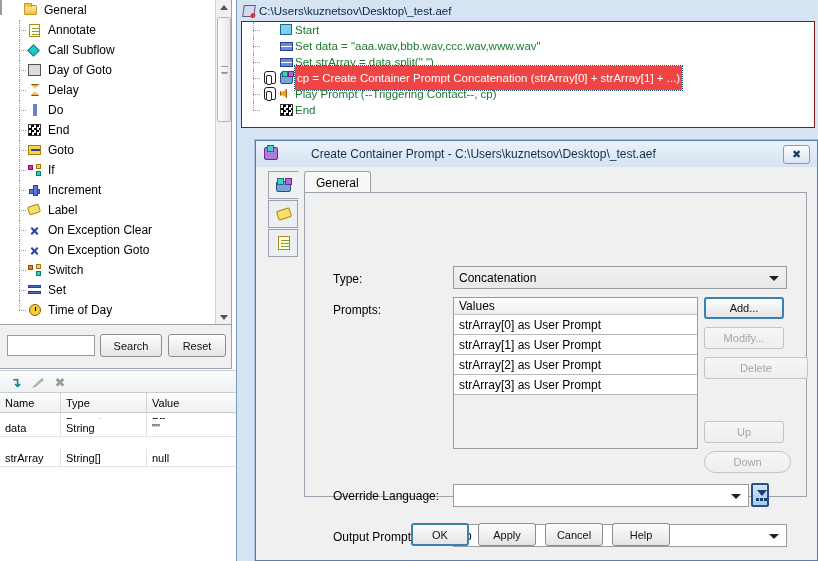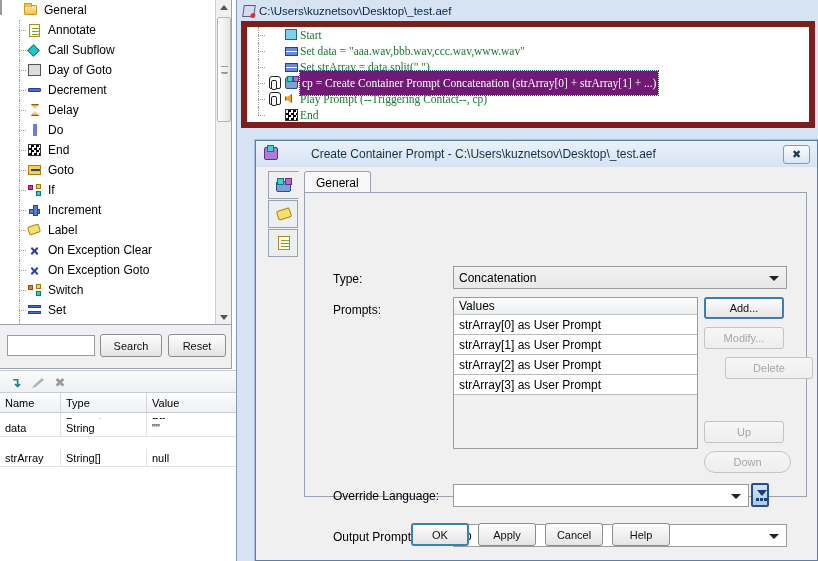--- a/index.html
+++ b/index.html
@@ -188,23 +188,22 @@
     position:absolute; left:2px; top:2px; right:2px; height:18px;
     display:flex; align-items:center; font-size:11.5px; color:#0b2447;
   }
   #editor-title .ttl-ico { width:18px; height:16px; position:relative; margin-left:2px; }
   .ic-script { position:absolute; left:2px; top:2px; width:12px; height:12px;
                background:#d8d8ee; border:1px solid #5b5b8a; transform:skewX(-8deg); }
   .ic-script::after{ content:""; position:absolute; left:7px; top:7px; width:5px; height:5px;
                background:#e03030; border-radius:50%; }
   #editor-body {
     position:absolute; left:4px; top:21px; width:574px; height:107px;
-    background:#ffffff; border:6px solid #7f1d1d;
+    background:#ffffff; border:1px solid #7f1d1d;
     overflow:hidden;
-    font-family:Liberation Serif, serif;
   }
   .snode {
     height:16px; display:flex; align-items:center; white-space:nowrap;
     font-size:11.5px; color:#1a7a2e; padding-left:4px;
   }
   .snode .sguide { width:16px; height:16px; position:relative; flex:0 0 16px; }
   .snode .sguide::before { content:""; position:absolute; left:7px; top:0; bottom:0; border-left:1px dotted #9b9b9b; }
   .snode .sguide.last::before { bottom:8px; }
   .snode .sguide::after { content:""; position:absolute; left:7px; top:8px; width:7px; border-top:1px dotted #9b9b9b; }
   .snode .hand { width:16px; height:16px; position:relative; flex:0 0 16px; }
@@ -220,21 +219,21 @@
   .ic-cpack { position:absolute; left:2px; top:2px; width:13px; height:12px;
               background:#7aa3d8; border:1px solid #2b4e8a; border-radius:2px; }
   .ic-cpack::before{ content:""; position:absolute; left:1px; top:-2px; width:4px; height:4px; background:#3fd0c8; border:1px solid #0d7a75; }
   .ic-cpack::after{ content:""; position:absolute; left:7px; top:-2px; width:4px; height:4px; background:#b06ad8; border:1px solid #6a2b8a; }
   .ic-spk { position:absolute; left:2px; top:3px; width:7px; height:9px; background:#f0a030; border:1px solid #9a5a05;
             clip-path: polygon(0 28%, 40% 28%, 100% 0, 100% 100%, 40% 72%, 0 72%); }
   .ic-spk::after{ content:""; position:absolute; left:7px; top:1px; width:5px; height:7px;
                   border-right:2px solid #2b6ad8; border-radius:0 50% 50% 0; }
   .ic-endflag { position:absolute; left:2px; top:2px; width:13px; height:12px;
                 background: repeating-conic-gradient(#000 0 25%, #fff 0 50%) 0 0/5px 5px; border:1px solid #333; }
-  .snode.sel .stext { background:#701a75; color:#ffffff; padding:6px 2px; outline:1px dotted #1a4a70; }
+  .snode.sel .stext { background:#ef4444; color:#ffffff; padding:6px 2px; outline:1px dotted #1a4a70; }
 
   
   #dialog {
     position:absolute; left:255px; top:140px; width:563px; height:421px;
     background:#f0f0f0;
     border:1px solid #5a7ea8;
     box-shadow: 0 0 0 1px #a8c0dc;
   }
   #dlg-title {
     position:absolute; left:0; top:0; width:100%; height:26px;
@@ -309,21 +308,21 @@
     display:flex; align-items:center; padding-left:5px; font-size:12px;
   }
   .lrow {
     position:absolute; left:0; width:243px; height:20px;
     background:#ffffff; border-bottom:1px solid #b9b9b9;
     display:flex; align-items:center; padding-left:5px; font-size:12px; color:#000;
   }
 
   #btn-add    { position:absolute; left:399px; top:104px; width:80px; height:22px; }
   #btn-modify { position:absolute; left:399px; top:134px; width:80px; height:22px; }
-  #btn-delete { position:absolute; left:420px; top:164px; width:88px; height:22px; }
+  #btn-delete { position:absolute; left:399px; top:164px; width:104px; height:22px; }
   #btn-up     { position:absolute; left:399px; top:228px; width:80px; height:22px; }
   #btn-down   { position:absolute; left:399px; top:258px; width:87px; height:22px;border-radius:11px; }
 
   #lang-label  { left:28px; top:296px; }
   #lang-combo  { left:148px; top:291px; width:296px; height:23px; background:#fff; }
   #lang-browse {
     position:absolute; left:446px; top:290px; width:18px; height:24px;
     background: linear-gradient(#cfe4f5,#a8cbe8); border:2px solid #2b4e8a; border-radius:2px;
   }
   #lang-browse .bcaret {
@@ -379,28 +378,20 @@
           </span>
           <span class="tlabel">Call Subflow</span>
         </div>
         <div class="tnode">
           <span style="width: 14px; flex: 0 0 14px;"></span>
           <span class="guide dotted"></span>
           <span class="ico">
             <i class="ic-grid"></i>
           </span>
           <span class="tlabel">Day of Goto</span>
-        </div>
-        <div class="tnode">
-          <span style="width: 14px; flex: 0 0 14px;"></span>
-          <span class="guide dotted"></span>
-          <span class="ico">
-            <i class="ic-bar"></i>
-          </span>
-          <span class="tlabel">Decrement</span>
         </div>
         <div class="tnode">
           <span style="width: 14px; flex: 0 0 14px;"></span>
           <span class="guide dotted"></span>
           <span class="ico">
             <i class="ic-hour"></i>
           </span>
           <span class="tlabel">Delay</span>
         </div>
         <div class="tnode">

